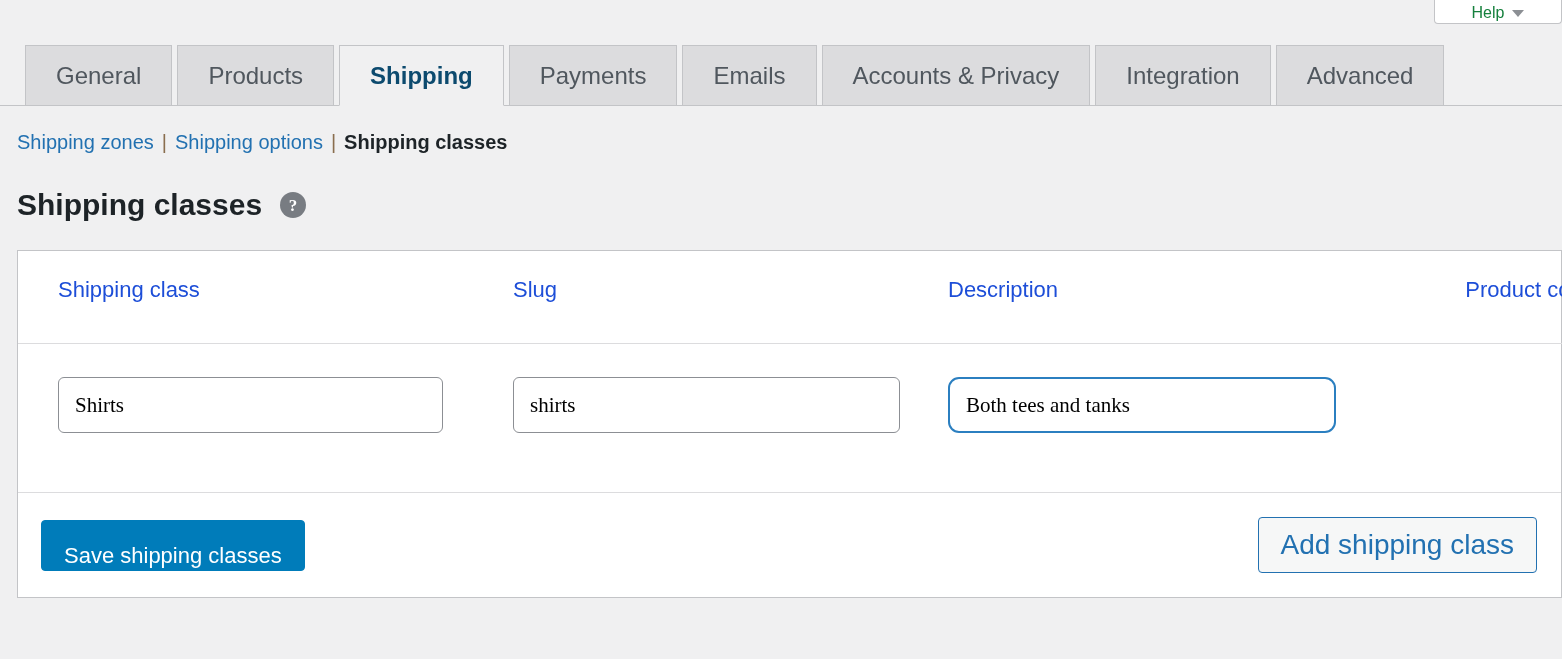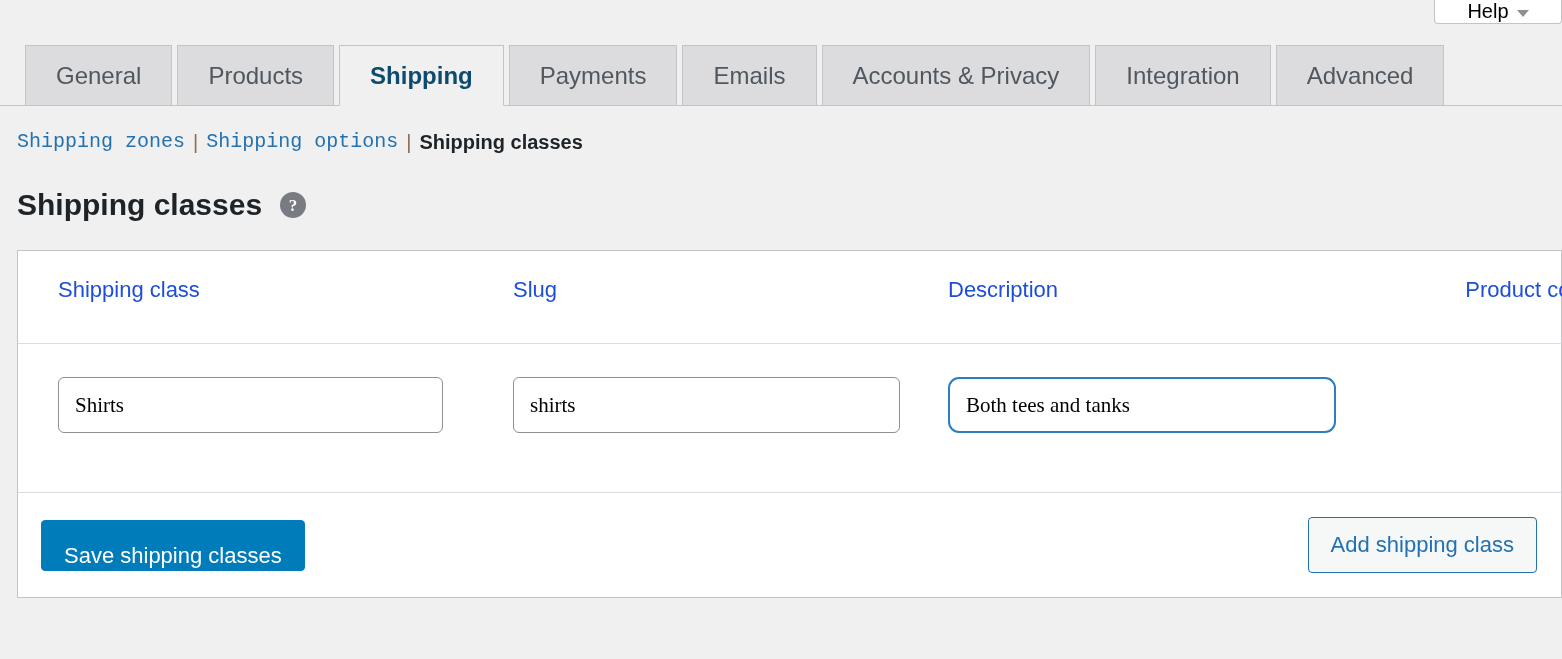--- a/index.html
+++ b/index.html
@@ -28,22 +28,22 @@
     border-top: none;
     border-radius: 0 0 4px 4px;
     box-sizing: border-box;
     display: flex;
     align-items: flex-end;
     justify-content: center;
     padding-bottom: 2px;
     gap: 8px;
   }
   .help-tab .help-label {
-    font-size: 20px;
-    color: #000000;
+    font-size: 16px;
+    color: #15803d;
     line-height: 1;
   }
   .help-caret {
     width: 0;
     height: 0;
     border-left: 6px solid transparent;
     border-right: 6px solid transparent;
     border-top: 7px solid #8c8f94;
     margin-bottom: 4px;
   }
@@ -95,21 +95,20 @@
     font-size: 20px;
     line-height: 1.4;
     color: #3c434a;
     display: flex;
     align-items: center;
   }
   .subsubsub a {
     color: #2271b1;
     text-decoration: none;
     cursor: pointer;
-    font-family: Liberation Mono, monospace;
   }
   .subsubsub .sep {
     color: #8a6e4e;
     margin: 0 8px;
     font-weight: 300;
   }
   .subsubsub .current {
     color: #1d2327;
     font-weight: 700;
   }
@@ -228,21 +227,21 @@
     height: 51px;
     line-height: 54px;
     cursor: pointer;
     white-space: nowrap;
   }
   .button-secondary {
     background: #f6f7f7;
     border: 1px solid #2271b1;
     border-radius: 4px;
     color: #2271b1;
-    font-size: 22px;
+    font-size: 28px;
     font-family: "Liberation Sans", sans-serif;
     padding: 0 22px;
     height: 56px;
     line-height: 54px;
     cursor: pointer;
     white-space: nowrap;
   }
 </style>
 </head>
 <body>

